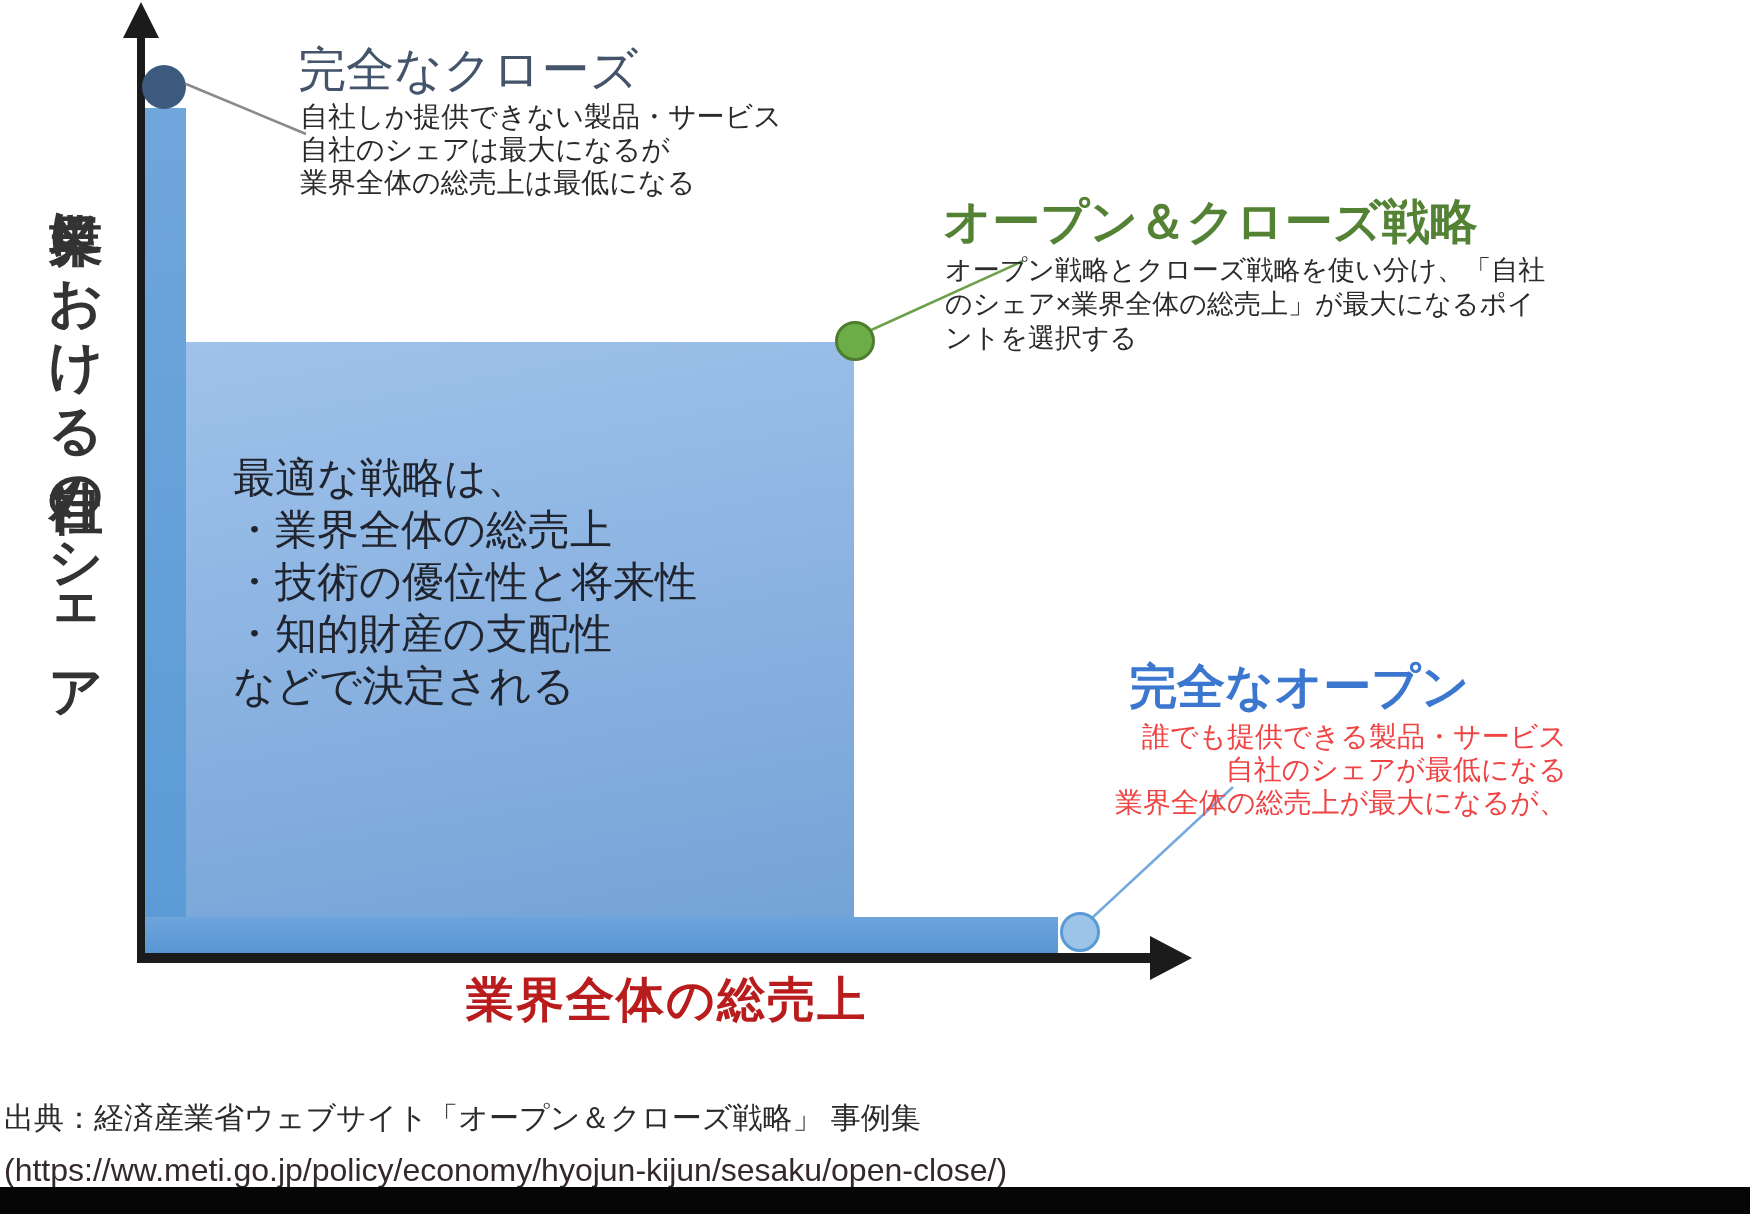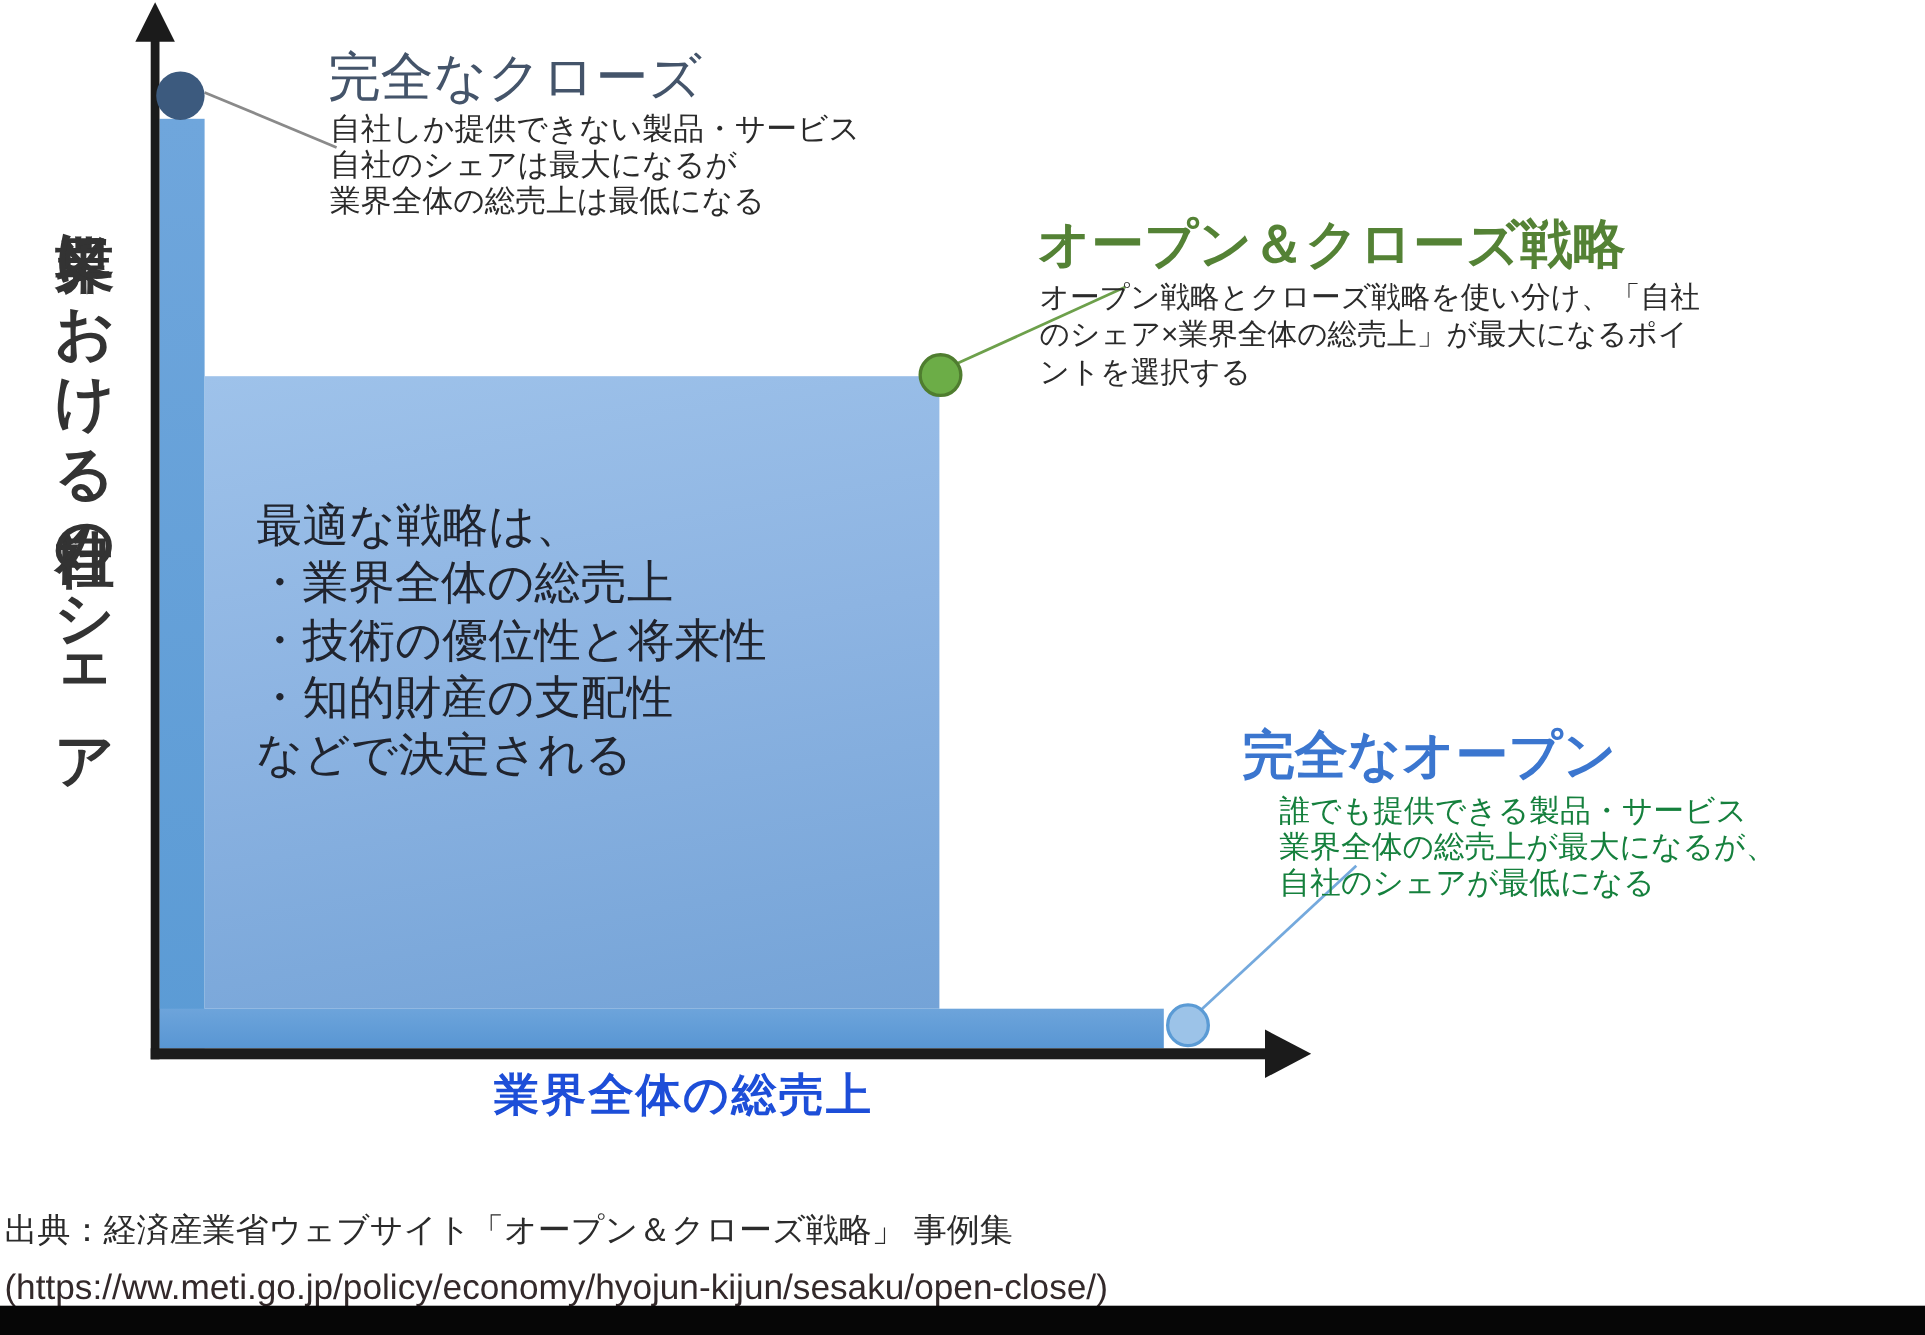--- a/index.html
+++ b/index.html
@@ -26,30 +26,30 @@
                     background:linear-gradient(180deg,#6da4db 0%,#5896d3 100%); }
   
   .dot { position:absolute; border-radius:50%; box-sizing:border-box; }
   .dot-close     { left:142px;  top:65px;  width:44px; height:44px; background:#3c5a7e; }
   .dot-openclose { left:835px;  top:321px; width:40px; height:40px; background:#6cad47; border:3px solid #4f7d2f; }
   .dot-open      { left:1060px; top:912px; width:40px; height:40px; background:#9cc3e8; border:3px solid #5b9bd5; }
   svg.connectors { position:absolute; left:0; top:0; }
   
   .ylabel { position:absolute; left:50px; top:170px; writing-mode:vertical-rl; text-orientation:upright;
             font-size:54px; font-weight:bold; color:#333333; letter-spacing:3px; line-height:1; }
-  .xlabel { position:absolute; left:449px; top:968px; font-size:41px; font-weight:bold; color:#1d4ed8; letter-spacing:2px; }
+  .xlabel { position:absolute; left:466px; top:968px; font-size:48px; font-weight:bold; color:#b91c1c; letter-spacing:2px; }
   
   .note { position:absolute; left:233px; top:452px; font-size:42px; line-height:52px; color:#20242e; font-weight:500; }
   
   .t-close { position:absolute; left:298px;  top:38px;  font-size:48px; font-weight:normal; color:#44546a; }
   .d-close { position:absolute; left:300px;  top:100px; font-size:28px; line-height:33px; color:#2b2b2b; }
   .t-oc    { position:absolute; left:943px;  top:190px; font-size:48px; font-weight:bold; color:#548235; }
   .d-oc    { position:absolute; left:945px;  top:253px; font-size:27px; line-height:34px; color:#2b2b2b; }
   .t-open  { position:absolute; left:1113px; top:655px; font-size:48px; font-weight:bold; color:#3b76cf;margin-left:16px; }
-  .d-open  { position:absolute; left:1163px; top:720px; font-size:28px; line-height:33px; color:#15803d; }
+  .d-open  { position:absolute; left:1115px; top:720px; font-size:28px; line-height:33px; color:#ef4444;text-align:right; }
   
   .src1 { position:absolute; left:4px; top:1098px; font-size:30px; color:#2b2b2b; }
   .src2 { position:absolute; left:4px; top:1152px; font-size:32px; color:#33292a; }
   .bottom-bar { position:absolute; left:0; top:1187px; width:1750px; height:27px; background:#060606; }
 </style>
 </head>
 <body>
 
 <div class="canvas">
 
@@ -93,21 +93,21 @@
   <div class="t-oc">オープン＆クローズ戦略</div>
   <div class="d-oc">
     <div>オープン戦略とクローズ戦略を使い分け、「自社</div>
     <div>のシェア×業界全体の総売上」が最大になるポイ</div>
     <div>ントを選択する</div>
   </div>
 
   <div class="t-open">完全なオープン</div>
   <div class="d-open">
     <div>誰でも提供できる製品・サービス</div>
+    <div>自社のシェアが最低になる</div>
     <div>業界全体の総売上が最大になるが、</div>
-    <div>自社のシェアが最低になる</div>
   </div>
 
   <div class="src1">出典：経済産業省ウェブサイト「オープン＆クローズ戦略」 事例集</div>
   <div class="src2">(https://ww.meti.go.jp/policy/economy/hyojun-kijun/sesaku/open-close/)</div>
   <div class="bottom-bar"></div>
 
 </div>
 
 </body></html>

